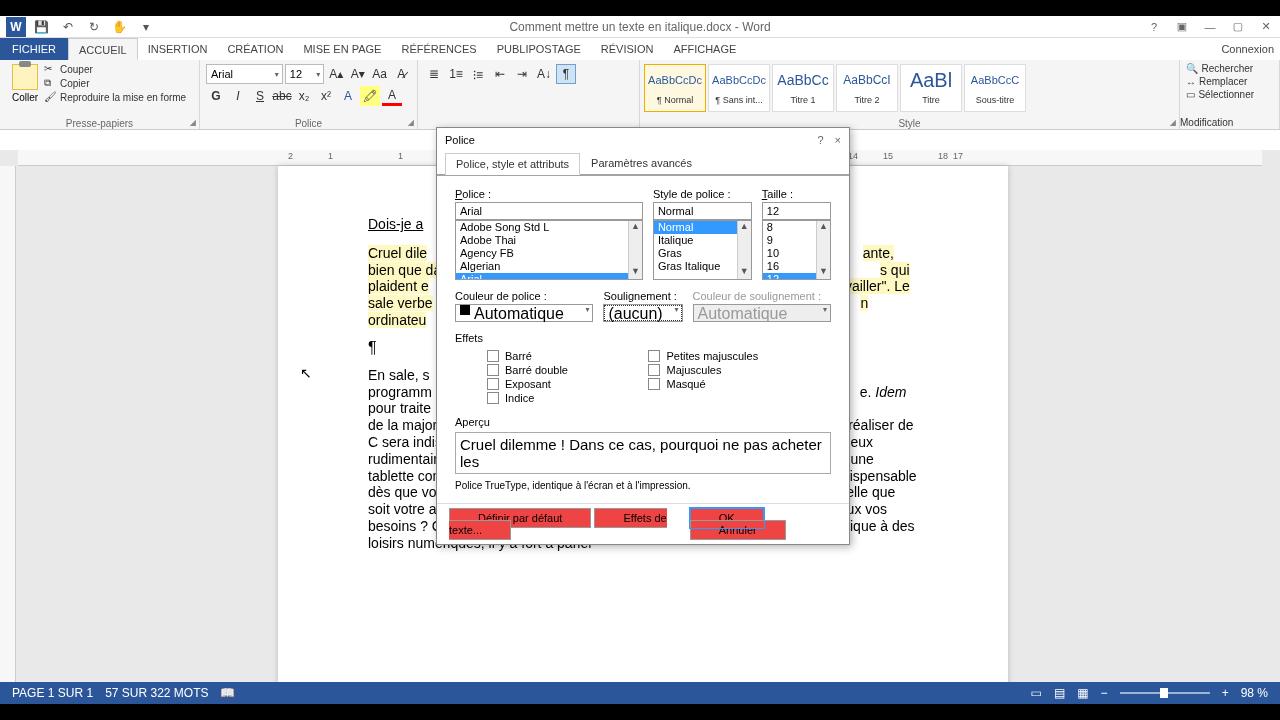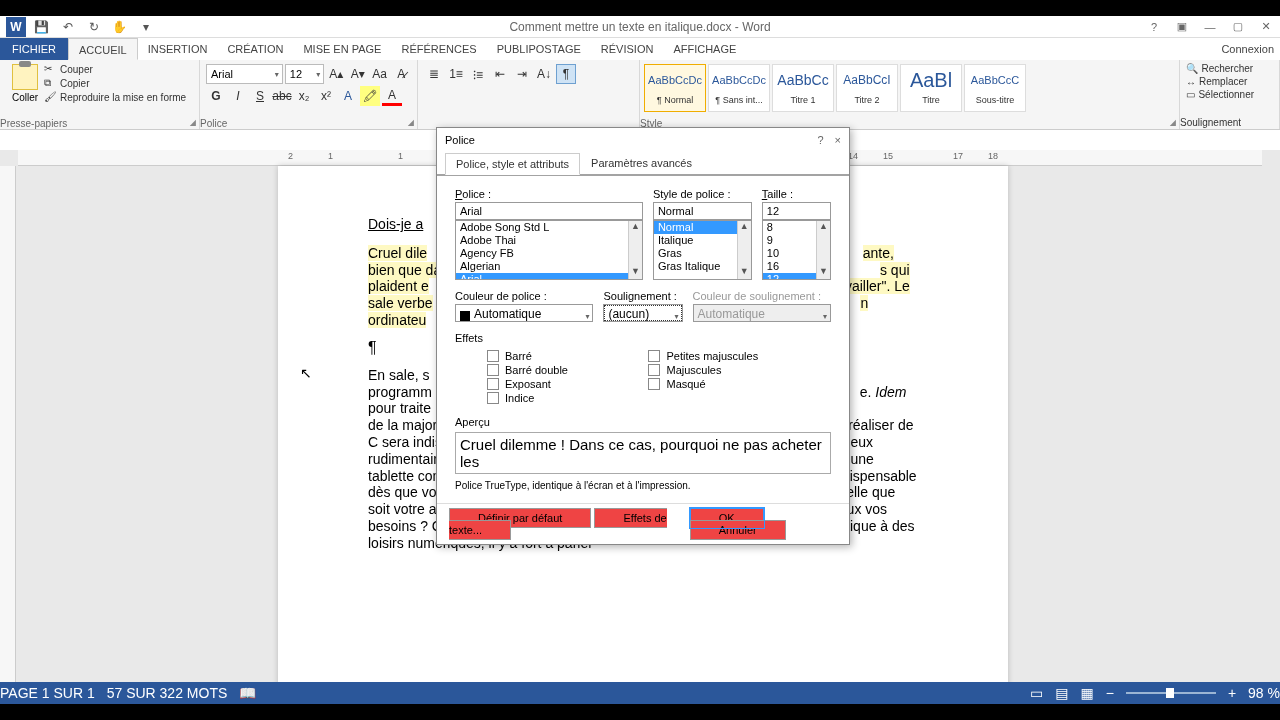--- a/index.html
+++ b/index.html
@@ -12,21 +12,21 @@
 .titlebar-title { position:absolute; left:50%; transform:translateX(-50%); font-size:12px; color:#666; }
 .win-controls { position:absolute; right:0; display:flex; }
 .win-btn { width:28px; height:20px; display:flex; align-items:center; justify-content:center; font-size:11px; color:#666; }
 .ribbon-tabs { height:22px; display:flex; align-items:center; position:relative; }
 .tab-file { background:#2b579a; color:#fff; padding:0 12px; height:22px; line-height:22px; font-size:11px; }
 .tab { padding:0 10px; height:22px; line-height:22px; font-size:11px; color:#444; }
 .tab.active { border:1px solid #ccc; border-bottom:1px solid #f5f5f5; background:#f5f5f5; }
 .signin { position:absolute; right:6px; font-size:11px; color:#444; }
 .ribbon { height:70px; background:#f5f5f5; border-bottom:1px solid #ccc; display:flex; }
 .rgroup { border-right:1px solid #d8d8d8; padding:2px 6px; position:relative; }
-.rgroup-label { position:absolute; bottom:0; left:0; right:0; font-size:10px; color:#666; }
+.rgroup-label { position:absolute; bottom:0; left:0; right:0; text-align:center; font-size:10px; color:#666; }
 .dlg-launch { position:absolute; right:3px; bottom:2px; font-size:8px; color:#888; }
 .clip-col { display:flex; }
 .paste-btn { width:38px; text-align:center; font-size:10px; }
 .paste-icon { width:26px; height:26px; margin:2px auto; background:#fff3c0; border:1px solid #e0c040; position:relative; }
 .paste-icon::after { content:''; position:absolute; top:-4px; left:6px; width:12px; height:6px; background:#888; border-radius:2px; }
 .clip-right div { font-size:10px; color:#333; display:flex; align-items:center; gap:4px; padding:1px 0;}
 .clip-right .ico { width:12px; height:12px; display:inline-block; }
 .font-group { width:218px; }
 .font-row { display:flex; gap:2px; margin:2px 0;}
 .font-combo { border:1px solid #bbb; background:#fff; font-size:11px; padding:1px 4px; height:20px; display:flex; align-items:center; position:relative;}
@@ -42,42 +42,42 @@
 .edit-group div { font-size:10px; color:#333; padding:1px 0; display:flex; gap:3px; align-items:center;}
 .doc-area { position:absolute; top:134px; left:0; right:0; bottom:22px; background:#e9e9e9; overflow:hidden; }
 .ruler-h { position:absolute; top:0; left:18px; right:18px; height:16px; background:#f7f7f7; border-bottom:1px solid #ccc; font-size:9px; color:#666; }
 .ruler-v { position:absolute; top:16px; left:0; width:16px; bottom:0; background:#f7f7f7; border-right:1px solid #ccc; }
 .page { position:absolute; left:278px; top:16px; width:730px; background:#fff; box-shadow:0 0 6px rgba(0,0,0,0.2); padding:50px 90px; height:640px; overflow:hidden; }
 .docline { font-family:Arial,sans-serif; font-size:14px; line-height:1.2; }
 .doc-h { font-size:14px; text-decoration:underline; margin-bottom:12px;}
 .doc-sel { background:#fef9c3; }
 .pilcrow { font-family:Arial; margin:10px 0;}
 .italic { font-style:italic;}
-.statusbar { position:absolute; bottom:0; left:0; right:0; height:22px; background:#2b579a; color:#fff; display:flex; align-items:center; font-size:14px; padding:0 0; justify-content:space-between;}
+.statusbar { position:absolute; bottom:0; left:0; right:0; height:22px; background:#2b579a; color:#fff; display:flex; align-items:center; font-size:12px; padding:0 12px; justify-content:space-between;}
 .statusbar .left, .statusbar .right { display:flex; gap:12px; align-items:center; }
 .slider { width:90px; height:2px; background:#9bb5d4; position:relative;}
 .slider::after { content:''; position:absolute; left:45%; top:-4px; width:8px; height:10px; background:#fff;}
 
 .dialog { position:absolute; left:436px; top:127px; width:414px; background:#fff; border:1px solid #888; box-shadow:2px 2px 8px rgba(0,0,0,0.3); z-index:10; font-size:11px; }
 .dlg-title { height:24px; display:flex; align-items:center; justify-content:space-between; padding:0 8px; }
 .dlg-tabs { display:flex; border-bottom:2px solid #a3a3a3; padding:0 8px;}
 .dlg-tab { padding:4px 10px; font-size:11px; color:#333; border:1px solid transparent; cursor:pointer;}
 .dlg-tab.active { border:1px solid #ccc; border-bottom:1px solid #fff; background:#fff; position:relative; top:1px;}
 .dlg-body { padding:12px 18px; }
 .dlg-row { display:flex; gap:10px; }
 .dlg-col label { display:block; font-size:11px; margin-bottom:2px; }
 .dlg-col label u { text-decoration:underline; }
 .txtbox { border:1px solid #999; background:#fff; font-size:11px; padding:1px 4px; height:18px; width:100%; }
 .listbox { border:1px solid #999; background:#fff; height:60px; overflow:hidden; font-size:11px; position:relative;}
 .listbox .item { padding:0 4px; line-height:13px;}
 .listbox .item.sel { background:#3399ff; color:#fff; }
 .listbox .scrollbar { position:absolute; right:0; top:0; bottom:0; width:14px; background:#eee; border-left:1px solid #ccc;}
 .listbox .scrollbar .arw { height:13px; font-size:9px; text-align:center; color:#555;}
 .section-title { font-size:11px; margin:10px 0 4px; }
-.combo { border:1px solid #999; background:#fff; font-size:12px; height:18px; display:flex; align-items:flex-end; padding:0 4px; position:relative;}
+.combo { border:1px solid #999; background:#fff; font-size:16px; height:18px; display:flex; align-items:flex-start; padding:0 4px; position:relative;}
 .combo::after { content:'▾'; position:absolute; right:3px; font-size:8px; color:#666;}
 .combo.disabled { background:#eee; color:#999;}
 .combo.focus { outline:1px dotted #333; outline-offset:-2px; }
 .chk { display:flex; gap:6px; align-items:center; margin:2px 0;}
 .chk .box { width:12px; height:12px; border:1px solid #888; }
 .preview-frame { border:1px solid #aaa; background:#fff; height:42px; display:flex; align-items:center; justify-content:center; font-family:Arial; font-size:15px; margin-top:2px; overflow:hidden; padding:0 4px;}
 .dlg-btns { border-top:1px solid #ddd; padding:8px 12px; display:flex; justify-content:space-between; }
 .btn { border:1px solid #999; background:#ef4444; font-size:11px; padding:3px 28px; cursor:pointer;}
 .btn.default { border:1px solid #3399ff; outline:1px solid #3399ff;text-align:right;}
 .cursor { position:absolute; left:300px; top:365px; font-size:14px; z-index:20; pointer-events:none;}
@@ -225,33 +225,33 @@
           <span>Rechercher</span>
         </div>
       <div>
           <span>↔</span>
           <span>Remplacer</span>
         </div>
       <div>
           <span>▭</span>
           <span>Sélectionner</span>
         </div>
-      <div class="rgroup-label">Soulignement</div>
+      <div class="rgroup-label">Modification</div>
     </div>
   </div>
 
   <div class="doc-area">
     <div class="ruler-h">
       <span style="left:270px;">2</span>
         <span style="left:310px;">1</span>
         <span style="left:380px;">1</span>
       <span style="left:830px;">14</span>
         <span style="left:865px;">15</span>
         <span style="left:935px;">17</span>
-        <span style="left:970px;">18</span>
+        <span style="left:920px;">18</span>
     </div>
     <div class="ruler-v"></div>
     <div class="page">
       <div class="docline doc-h"><span>Dois-je a</span></div>
       <div class="docline">
         <span class="doc-sel">Cruel dile</span>&nbsp;&nbsp;&nbsp;&nbsp;&nbsp;&nbsp;&nbsp;&nbsp;&nbsp;&nbsp;&nbsp;&nbsp;&nbsp;&nbsp;&nbsp;&nbsp;&nbsp;&nbsp;&nbsp;&nbsp;&nbsp;&nbsp;&nbsp;&nbsp;&nbsp;&nbsp;&nbsp;&nbsp;&nbsp;&nbsp;&nbsp;&nbsp;&nbsp;&nbsp;&nbsp;&nbsp;&nbsp;&nbsp;&nbsp;&nbsp;&nbsp;&nbsp;&nbsp;&nbsp;&nbsp;&nbsp;&nbsp;&nbsp;&nbsp;&nbsp;&nbsp;&nbsp;&nbsp;&nbsp;&nbsp;&nbsp;&nbsp;&nbsp;&nbsp;&nbsp;&nbsp;&nbsp;&nbsp;&nbsp;&nbsp;&nbsp;&nbsp;&nbsp;&nbsp;&nbsp;&nbsp;&nbsp;&nbsp;&nbsp;&nbsp;&nbsp;&nbsp;&nbsp;&nbsp;&nbsp;&nbsp;&nbsp;&nbsp;&nbsp;&nbsp;&nbsp;&nbsp;&nbsp;&nbsp;&nbsp;&nbsp;&nbsp;&nbsp;&nbsp;&nbsp;&nbsp;&nbsp;&nbsp;&nbsp;&nbsp;&nbsp;&nbsp;&nbsp;&nbsp;&nbsp;&nbsp;&nbsp;&nbsp;&nbsp;&nbsp;&nbsp;&nbsp;<span class="doc-sel">ante, bien que dans d</span>&nbsp;&nbsp;&nbsp;&nbsp;&nbsp;&nbsp;&nbsp;&nbsp;&nbsp;&nbsp;&nbsp;&nbsp;&nbsp;&nbsp;&nbsp;&nbsp;&nbsp;&nbsp;&nbsp;&nbsp;&nbsp;&nbsp;&nbsp;&nbsp;&nbsp;&nbsp;&nbsp;&nbsp;&nbsp;&nbsp;&nbsp;&nbsp;&nbsp;&nbsp;&nbsp;&nbsp;&nbsp;&nbsp;&nbsp;&nbsp;&nbsp;&nbsp;&nbsp;&nbsp;&nbsp;&nbsp;&nbsp;&nbsp;&nbsp;&nbsp;&nbsp;&nbsp;&nbsp;&nbsp;&nbsp;&nbsp;&nbsp;&nbsp;&nbsp;&nbsp;&nbsp;&nbsp;&nbsp;&nbsp;&nbsp;&nbsp;&nbsp;&nbsp;&nbsp;&nbsp;&nbsp;&nbsp;&nbsp;&nbsp;&nbsp;&nbsp;&nbsp;&nbsp;&nbsp;&nbsp;&nbsp;&nbsp;&nbsp;&nbsp;&nbsp;&nbsp;&nbsp;&nbsp;&nbsp;&nbsp;&nbsp;&nbsp;&nbsp;&nbsp;&nbsp;&nbsp;&nbsp;&nbsp;&nbsp;&nbsp;&nbsp;&nbsp;&nbsp;&nbsp;&nbsp;&nbsp;<span class="doc-sel">s qui plaident e</span>&nbsp;&nbsp;&nbsp;&nbsp;&nbsp;&nbsp;&nbsp;&nbsp;&nbsp;&nbsp;&nbsp;&nbsp;&nbsp;&nbsp;&nbsp;&nbsp;&nbsp;&nbsp;&nbsp;&nbsp;&nbsp;&nbsp;&nbsp;&nbsp;&nbsp;&nbsp;&nbsp;&nbsp;&nbsp;&nbsp;&nbsp;&nbsp;&nbsp;&nbsp;&nbsp;&nbsp;&nbsp;&nbsp;&nbsp;&nbsp;&nbsp;&nbsp;&nbsp;&nbsp;&nbsp;&nbsp;&nbsp;&nbsp;&nbsp;&nbsp;&nbsp;&nbsp;&nbsp;&nbsp;&nbsp;&nbsp;&nbsp;&nbsp;&nbsp;&nbsp;&nbsp;&nbsp;&nbsp;&nbsp;&nbsp;&nbsp;&nbsp;&nbsp;&nbsp;&nbsp;&nbsp;&nbsp;&nbsp;&nbsp;&nbsp;&nbsp;&nbsp;&nbsp;&nbsp;&nbsp;&nbsp;&nbsp;&nbsp;&nbsp;&nbsp;&nbsp;&nbsp;&nbsp;&nbsp;&nbsp;&nbsp;&nbsp;&nbsp;&nbsp;&nbsp;&nbsp;&nbsp;&nbsp;&nbsp;&nbsp;&nbsp;&nbsp;&nbsp;&nbsp;&nbsp;<span class="doc-sel">availler". Le sale verbe</span>&nbsp;&nbsp;&nbsp;&nbsp;&nbsp;&nbsp;&nbsp;&nbsp;&nbsp;&nbsp;&nbsp;&nbsp;&nbsp;&nbsp;&nbsp;&nbsp;&nbsp;&nbsp;&nbsp;&nbsp;&nbsp;&nbsp;&nbsp;&nbsp;&nbsp;&nbsp;&nbsp;&nbsp;&nbsp;&nbsp;&nbsp;&nbsp;&nbsp;&nbsp;&nbsp;&nbsp;&nbsp;&nbsp;&nbsp;&nbsp;&nbsp;&nbsp;&nbsp;&nbsp;&nbsp;&nbsp;&nbsp;&nbsp;&nbsp;&nbsp;&nbsp;&nbsp;&nbsp;&nbsp;&nbsp;&nbsp;&nbsp;&nbsp;&nbsp;&nbsp;&nbsp;&nbsp;&nbsp;&nbsp;&nbsp;&nbsp;&nbsp;&nbsp;&nbsp;&nbsp;&nbsp;&nbsp;&nbsp;&nbsp;&nbsp;&nbsp;&nbsp;&nbsp;&nbsp;&nbsp;&nbsp;&nbsp;&nbsp;&nbsp;&nbsp;&nbsp;&nbsp;&nbsp;&nbsp;&nbsp;&nbsp;&nbsp;&nbsp;&nbsp;&nbsp;&nbsp;&nbsp;&nbsp;&nbsp;&nbsp;&nbsp;&nbsp;&nbsp;&nbsp;&nbsp;&nbsp;&nbsp;&nbsp;&nbsp;&nbsp;<span class="doc-sel">n ordinateu</span>
       </div>
       <div class="pilcrow">¶</div>
       <div class="docline">
         <span>En sale, s</span><br>

